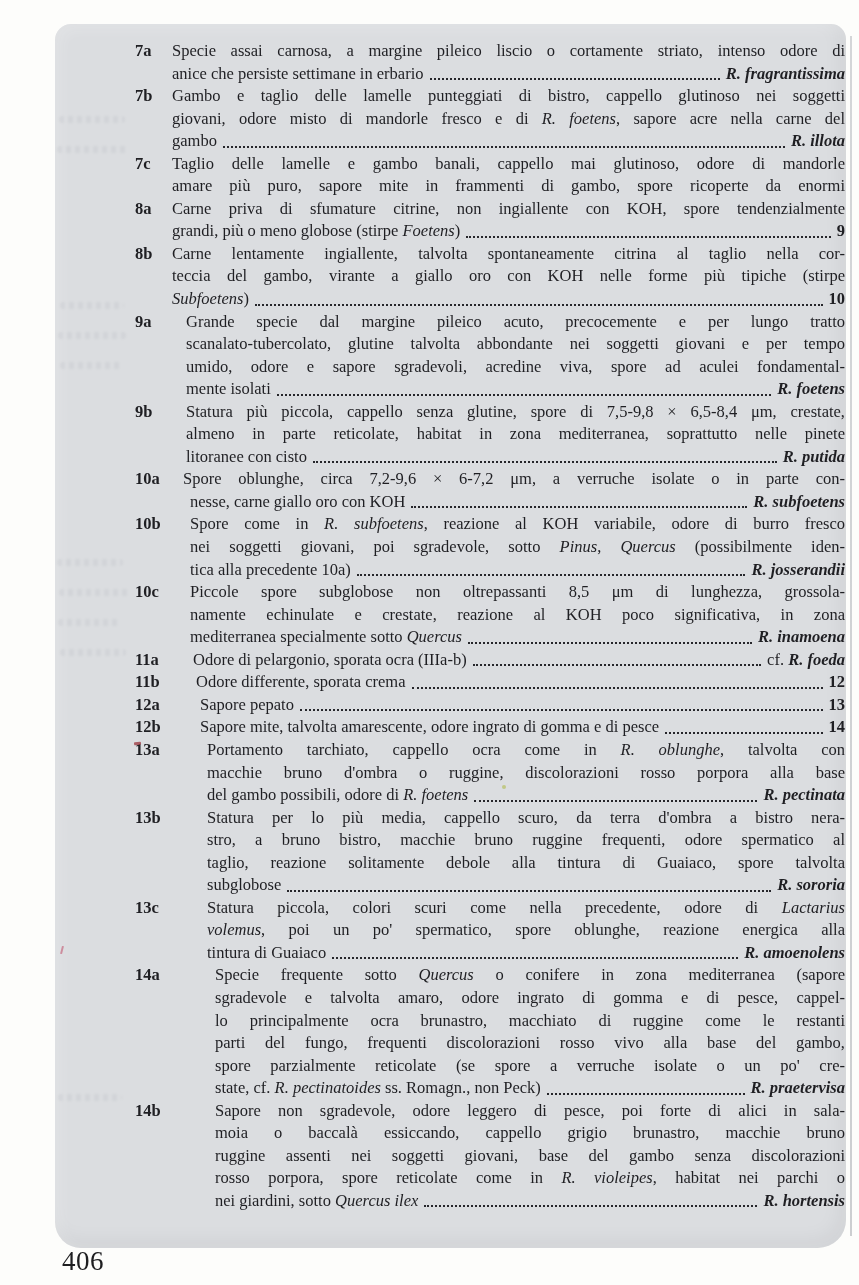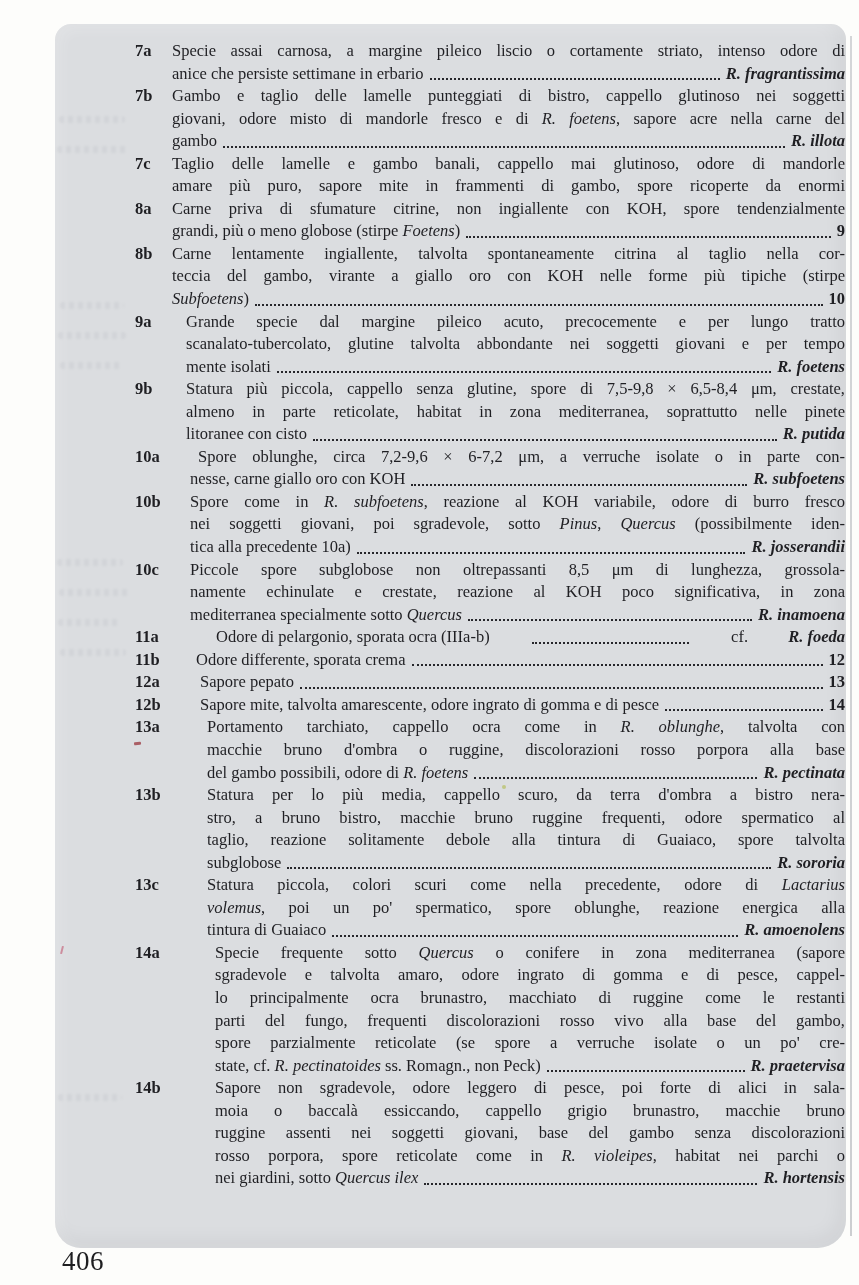--- a/index.html
+++ b/index.html
@@ -123,39 +123,40 @@
         <span class="seg s-i">Subfoetens</span>
         <span class="seg s-p">)</span>
         <span class="dots"></span>
         <span class="seg s-b">10</span>
       </div>
     </div>
     <div class="entry">
       <span class="num" style="width: 43px;">9a</span>
       <div class="line jline" style="margin-left: 51px;"><span class="seg s-p">Grande specie dal margine pileico acuto, precocemente e per lungo tratto</span></div>
       <div class="line jline" style="margin-left: 51px;"><span class="seg s-p">scanalato-tubercolato, glutine talvolta abbondante nei soggetti giovani e per tempo</span></div>
+      <div class="line jline" style="margin-left: 51px;"><span class="seg s-p">umido, odore e sapore sgradevoli, acredine viva, spore ad aculei fondamental-</span></div>
       <div class="line lline" style="margin-left: 51px;">
         <span class="seg s-p">mente isolati</span>
         <span class="dots"></span>
         <span class="seg s-bi">R. foetens</span>
       </div>
     </div>
     <div class="entry">
       <span class="num" style="width: 43px;">9b</span>
       <div class="line jline" style="margin-left: 51px;"><span class="seg s-p">Statura più piccola, cappello senza glutine, spore di 7,5-9,8 × 6,5-8,4 μm, crestate,</span></div>
       <div class="line jline" style="margin-left: 51px;"><span class="seg s-p">almeno in parte reticolate, habitat in zona mediterranea, soprattutto nelle pinete</span></div>
       <div class="line lline" style="margin-left: 51px;">
         <span class="seg s-p">litoranee con cisto</span>
         <span class="dots"></span>
         <span class="seg s-bi">R. putida</span>
       </div>
     </div>
     <div class="entry">
       <span class="num" style="width: 47px;">10a</span>
-      <div class="line jline" style="margin-left: 63px;"><span class="seg s-p">Spore oblunghe, circa 7,2-9,6 × 6-7,2 μm, a verruche isolate o in parte con-</span></div>
+      <div class="line jline" style="margin-left: 48px;"><span class="seg s-p">Spore oblunghe, circa 7,2-9,6 × 6-7,2 μm, a verruche isolate o in parte con-</span></div>
       <div class="line lline" style="margin-left: 55px;">
         <span class="seg s-p">nesse, carne giallo oro con KOH</span>
         <span class="dots"></span>
         <span class="seg s-bi">R. subfoetens</span>
       </div>
     </div>
     <div class="entry">
       <span class="num" style="width: 47px;">10b</span>
       <div class="line jline" style="margin-left: 55px;"><span class="seg s-p">Spore come in </span><span class="seg s-i">R. subfoetens</span><span class="seg s-p">, reazione al KOH variabile, odore di burro fresco</span></div>
       <div class="line jline" style="margin-left: 55px;"><span class="seg s-p">nei soggetti giovani, poi sgradevole, sotto </span><span class="seg s-i">Pinus</span><span class="seg s-p">, </span><span class="seg s-i">Quercus</span><span class="seg s-p"> (possibilmente iden-</span></div>
@@ -171,21 +172,21 @@
       <div class="line jline" style="margin-left: 55px;"><span class="seg s-p">namente echinulate e crestate, reazione al KOH poco significativa, in zona</span></div>
       <div class="line lline" style="margin-left: 55px;">
         <span class="seg s-p">mediterranea specialmente sotto </span>
         <span class="seg s-i">Quercus</span>
         <span class="dots"></span>
         <span class="seg s-bi">R. inamoena</span>
       </div>
     </div>
     <div class="entry">
       <span class="num" style="width: 53px;">11a</span>
-      <div class="line lline" style="margin-left: 81px; gap: 36px;">
+      <div class="line lline" style="margin-left: 58px;">
         <span class="seg s-p">Odore di pelargonio, sporata ocra (IIIa-b)</span>
         <span class="dots"></span>
         <span class="seg s-p">cf. </span>
         <span class="seg s-bi">R. foeda</span>
       </div>
     </div>
     <div class="entry">
       <span class="num" style="width: 53px; font-family: Liberation Serif, serif;">11b</span>
       <div class="line lline" style="margin-left: 61px;">
         <span class="seg s-p">Odore differente, sporata crema</span>

